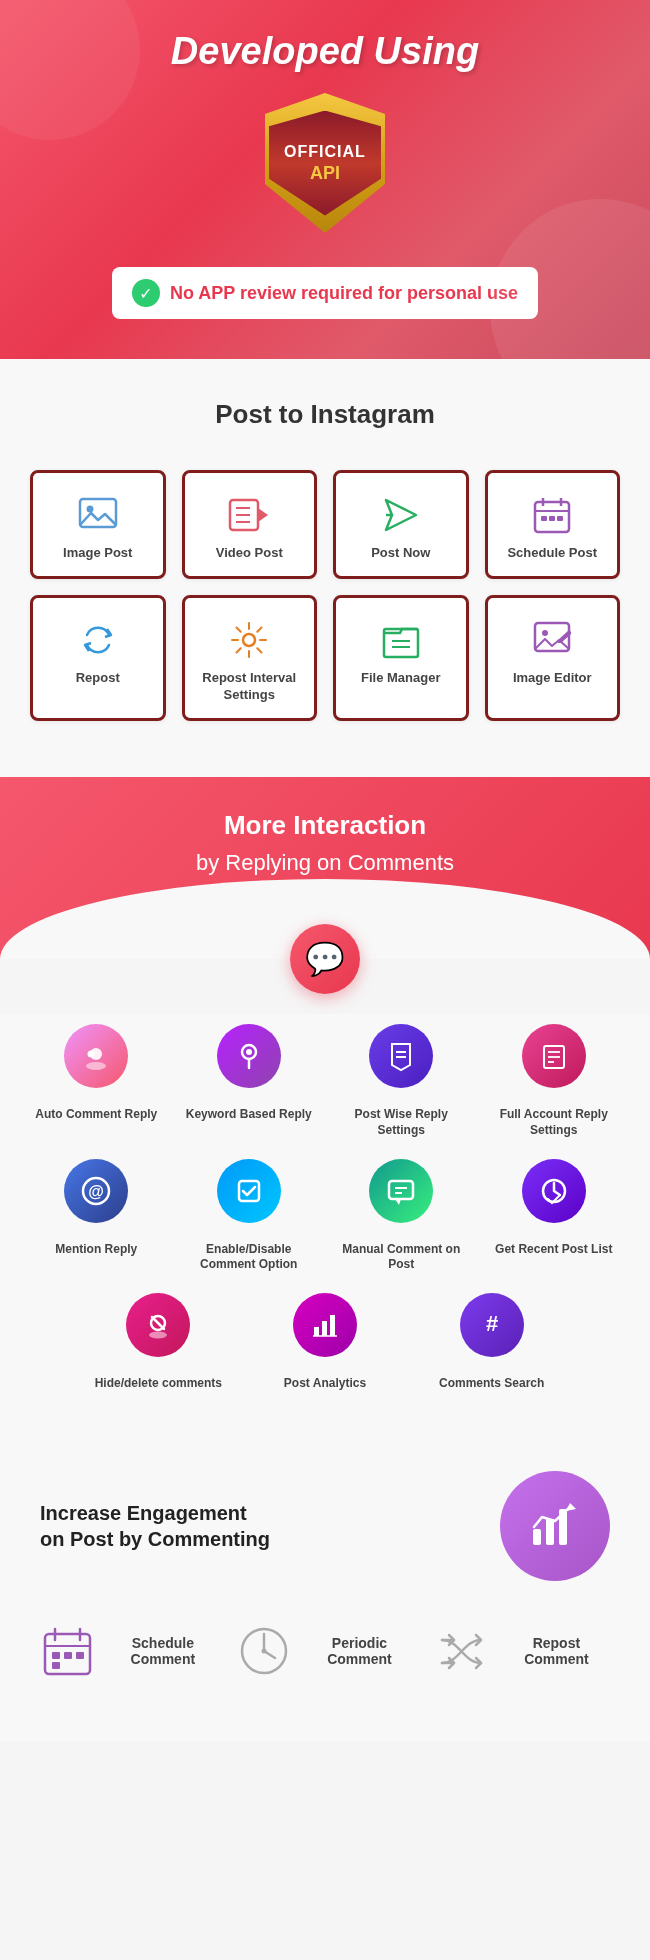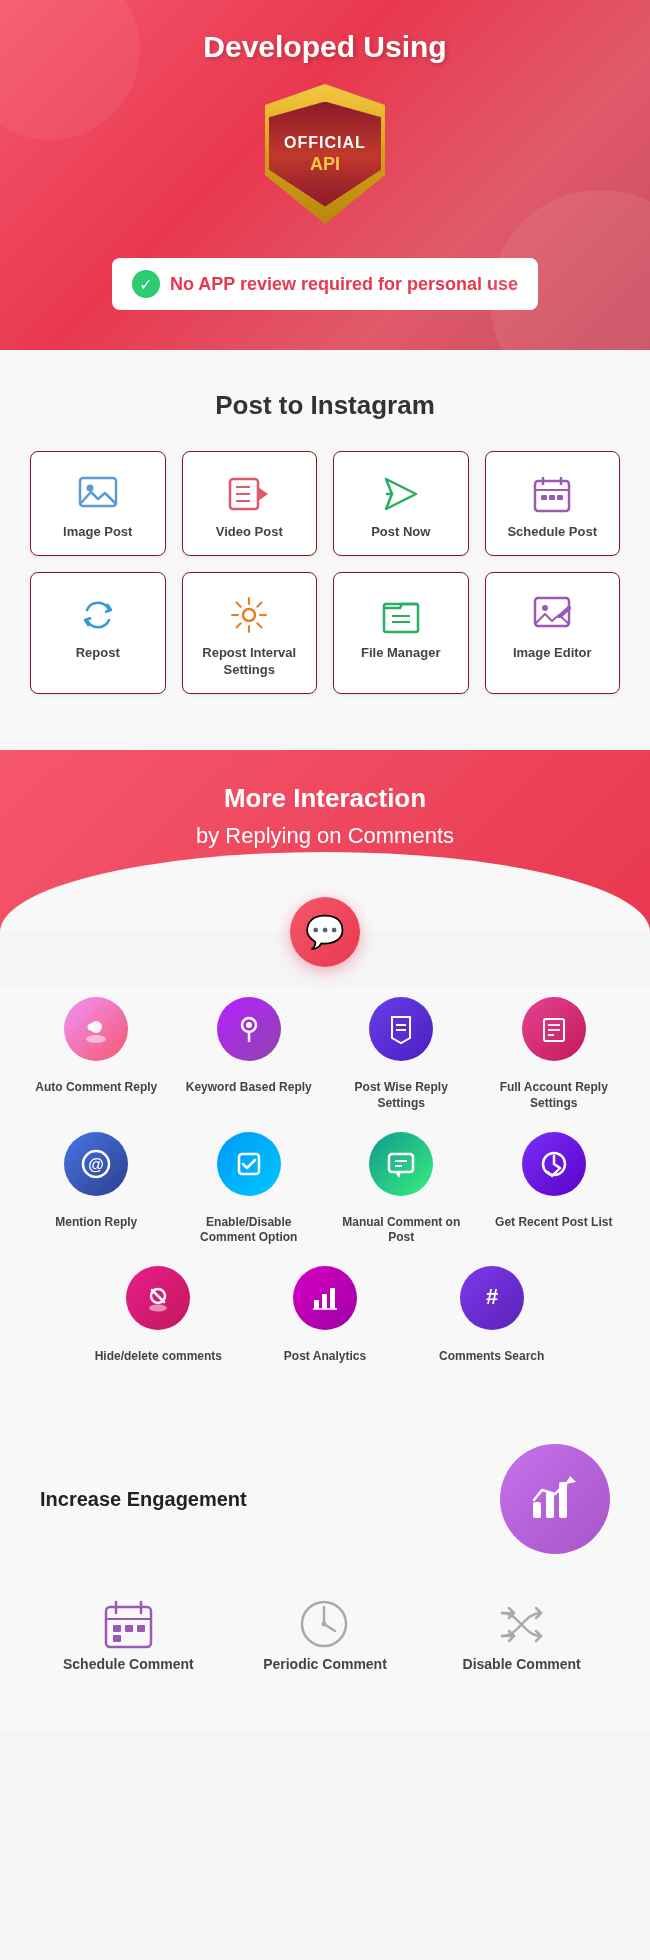--- a/index.html
+++ b/index.html
@@ -23,25 +23,26 @@
     }
     .section-developed::after {
       content: '';
       position: absolute;
       top: -40px; left: -40px;
       width: 180px; height: 180px;
       border-radius: 50%;
       background: rgba(255,255,255,0.06);
     }
     .developed-title {
-      font-size: 30px;
+      font-size: 38px;
       font-weight: 800;
       color: white;
       text-shadow: 2px 2px 4px rgba(0,0,0,0.2);
       margin-bottom: 20px;
+      font-style: italic;
     }
     .shield-container {
       display: inline-block;
       position: relative;
       margin-bottom: 20px;
     }
     .shield {
       width: 120px;
       height: 140px;
       background: linear-gradient(180deg, #f5c842 0%, #d4a017 50%, #b8860b 100%);
@@ -106,38 +107,38 @@
     
     .section-post {
       background: #f8f8f8;
       padding: 40px 30px;
       text-align: center;
     }
     .section-title {
       font-size: 26px;
       font-weight: 700;
       color: #333;
-      margin-bottom: 30px;
+      margin-bottom: 40px;
     }
     .features-grid {
       display: grid;
       grid-template-columns: repeat(4, 1fr);
       gap: 16px;
       margin-bottom: 16px;
     }
     .feature-card {
       background: white;
       border-radius: 8px;
       padding: 20px 10px 14px;
       display: flex;
       flex-direction: column;
       align-items: center;
       gap: 8px;
       box-shadow: 0 1px 4px rgba(0,0,0,0.08);
-      border: 1px solid #7f1d1d;
+      border: 3px solid #7f1d1d;
     }
     .feature-icon {
       width: 44px; height: 44px;
       display: flex; align-items: center; justify-content: center;
     }
     .feature-label {
       font-size: 13px;
       font-weight: 600;
       color: #444;
       text-align: center;
@@ -252,23 +253,23 @@
     }
 
     .comment-types-grid {
       display: grid;
       grid-template-columns: repeat(3, 1fr);
       gap: 20px;
       padding-bottom: 40px;
     }
     .comment-type-item {
       display: flex;
-      flex-direction: column;
+      flex-direction: row;
       align-items: center;
-      gap: 2px;
+      gap: 14px;
     }
     .comment-icon {
       width: 60px; height: 60px;
       display: flex; align-items: center; justify-content: center;
     }
     .comment-label {
       font-size: 14px;
       font-weight: 600;
       color: #444;
       text-align: center;
@@ -551,20 +552,21 @@
       </div>
     </div>
 
   </div>
 </div>
 
 <div class="section-engagement">
   <div class="engagement-content">
     <div class="engagement-text">
       <span>Increase Engagement</span><br>
+      <span>on Post by Commenting</span>
     </div>
     <div class="engagement-icon-circle">
       <svg width="55" height="55" viewBox="0 0 55 55" fill="white">
         <rect x="5" y="30" width="8" height="16" rx="2" fill="white"></rect>
         <rect x="18" y="20" width="8" height="26" rx="2" fill="white"></rect>
         <rect x="31" y="10" width="8" height="36" rx="2" fill="white"></rect>
         <polyline points="6,28 14,18 27,22 42,8" fill="none" stroke="white" stroke-width="2.5" stroke-linecap="round" stroke-linejoin="round"></polyline>
         <polygon points="42,4 48,10 38,12" fill="white"></polygon>
       </svg>
     </div>
@@ -605,16 +607,16 @@
           <line x1="8" y1="16" x2="20" y2="16" stroke="#aaa" stroke-width="2.5" stroke-linecap="round"></line>
           <polyline points="15,11 20,16 15,21" fill="none" stroke="#aaa" stroke-width="2.5" stroke-linecap="round" stroke-linejoin="round"></polyline>
           <line x1="8" y1="39" x2="20" y2="39" stroke="#aaa" stroke-width="2.5" stroke-linecap="round"></line>
           <polyline points="15,34 20,39 15,44" fill="none" stroke="#aaa" stroke-width="2.5" stroke-linecap="round" stroke-linejoin="round"></polyline>
           <path d="M8,39 C25,39 30,16 47,16" fill="none" stroke="#aaa" stroke-width="2.5" stroke-linecap="round"></path>
           <path d="M8,16 C25,16 30,39 47,39" fill="none" stroke="#aaa" stroke-width="2.5" stroke-linecap="round"></path>
           <polyline points="42,34 47,39 42,44" fill="none" stroke="#aaa" stroke-width="2.5" stroke-linecap="round" stroke-linejoin="round"></polyline>
           <polyline points="42,11 47,16 42,21" fill="none" stroke="#aaa" stroke-width="2.5" stroke-linecap="round" stroke-linejoin="round"></polyline>
         </svg>
       </div>
-      <span class="comment-label">Disable Comment</span>
+      <span class="comment-label">Repost Comment</span>
     </div>
   </div>
 </div>
 
 </body></html>

